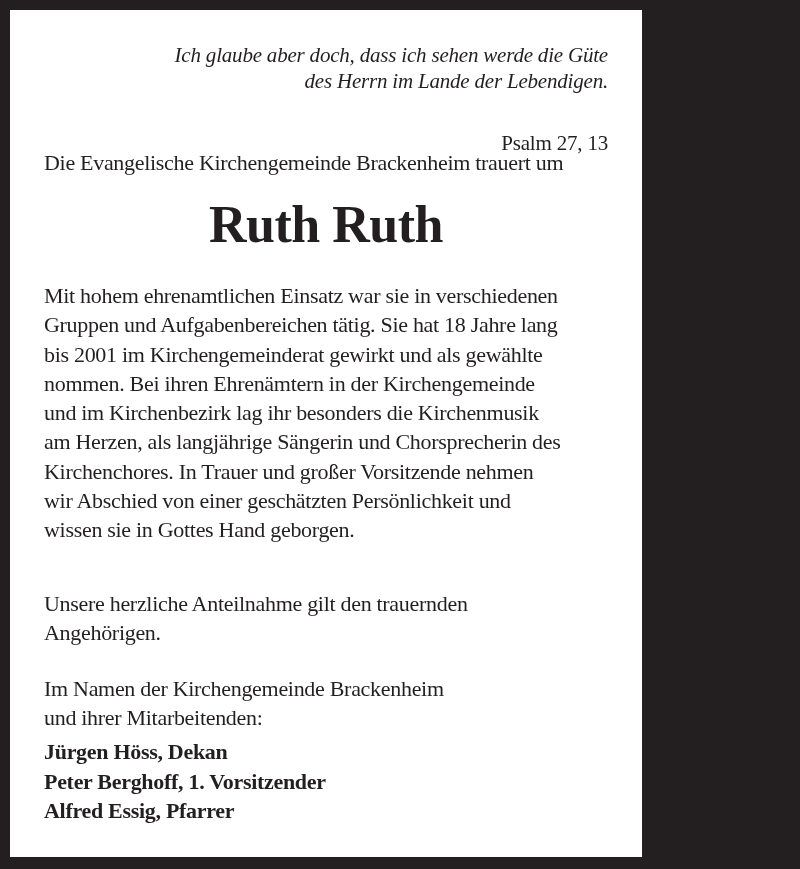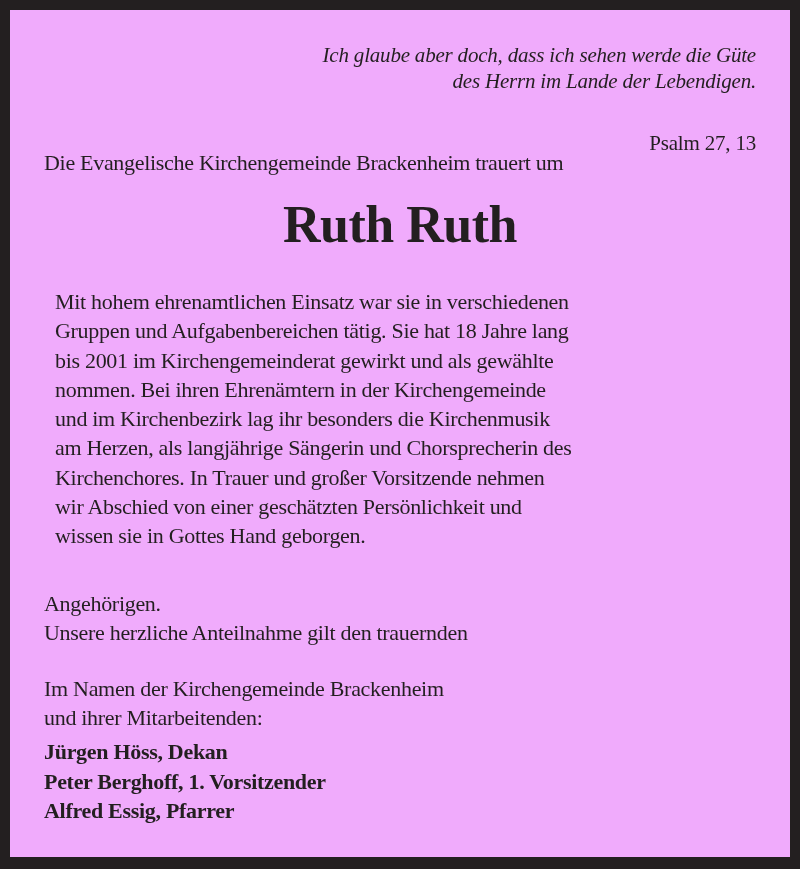--- a/index.html
+++ b/index.html
@@ -10,23 +10,23 @@
     body {
       width: 800px;
       height: 869px;
       position: relative;
       overflow: hidden;
     }
     .frame {
       position: absolute;
       left: 10px;
       top: 10px;
-      width: 780px;
+      width: 632px;
       height: 847px;
-      background: #f0abfc;
+      background: #ffffff;
       color: #231f20;
       font-family: "Liberation Serif", "DejaVu Serif", serif;
     }
     .quote {
       position: absolute;
       right: 34px;
       top: 32px;
       text-align: right;
       font-size: 21px;
       line-height: 26px;
@@ -55,21 +55,21 @@
       letter-spacing: -0.5px;
     }
     .para {
       position: absolute;
       left: 34px;
       font-size: 22px;
       line-height: 29.3px;
       letter-spacing: -0.3px;
     }
     .para .ln { display: block; white-space: nowrap; }
-    .p1 { top: 277px; margin-left: 11px; }
+    .p1 { top: 271px; }
     .p2 { top: 579px; }
     .p3 { top: 664px; }
     .signers {
       position: absolute;
       left: 34px;
       top: 727px;
       font-size: 22px;
       line-height: 29.5px;
       font-weight: bold;
       letter-spacing: -0.3px;
@@ -97,22 +97,22 @@
     <span class="ln">bis 2001 im Kirchengemeinderat gewirkt und als gewählte</span>
     <span class="ln">nommen. Bei ihren Ehrenämtern in der Kirchengemeinde</span>
     <span class="ln">und im Kirchenbezirk lag ihr besonders die Kirchenmusik</span>
     <span class="ln">am Herzen, als langjährige Sängerin und Chorsprecherin des</span>
     <span class="ln">Kirchenchores. In Trauer und großer Vorsitzende nehmen</span>
     <span class="ln">wir Abschied von einer geschätzten Persönlichkeit und</span>
     <span class="ln">wissen sie in Gottes Hand geborgen.</span>
   </div>
 
   <div class="para p2">
+    <span class="ln">Unsere herzliche Anteilnahme gilt den trauernden</span>
     <span class="ln">Angehörigen.</span>
-    <span class="ln">Unsere herzliche Anteilnahme gilt den trauernden</span>
   </div>
 
   <div class="para p3">
     <span class="ln">Im Namen der Kirchengemeinde Brackenheim</span>
     <span class="ln">und ihrer Mitarbeitenden:</span>
   </div>
 
   <div class="signers">
     <span class="ln">Jürgen Höss, Dekan</span>
     <span class="ln">Peter Berghoff, 1. Vorsitzender</span>

